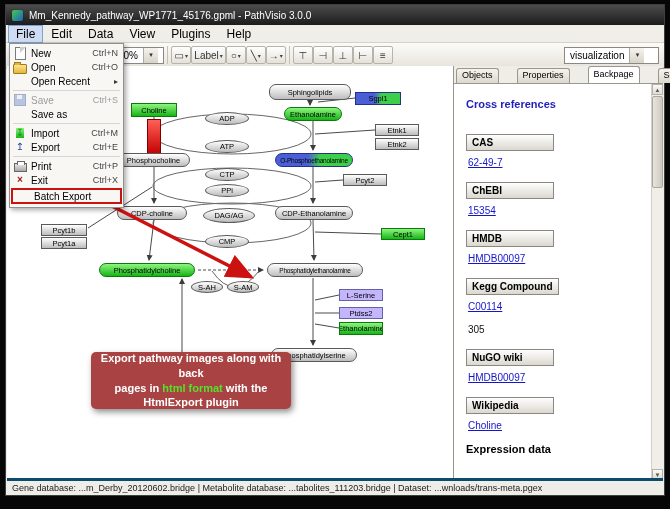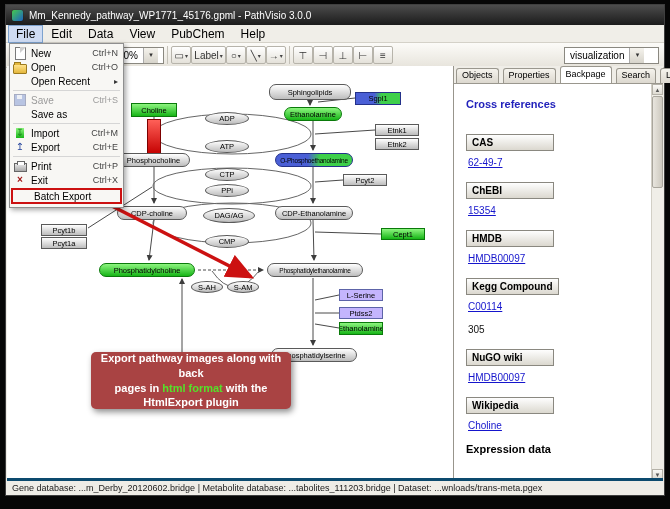--- a/index.html
+++ b/index.html
@@ -92,21 +92,21 @@
   .mi .micon{width:14px;height:12px;display:flex;align-items:center;justify-content:center;flex:0 0 auto;}
   .mi .mlabel{flex:1;white-space:nowrap;}
   .mi .mshort{color:#444;font-size:9px;}
   .mi .marrow{font-size:8px;color:#333;}
   .mi.disabled .mlabel,.mi.disabled .mshort{color:#9b9b9b;}
   .msep{height:1px;background:#d6d6d6;margin:2px 3px;}
   .mi.highlighted{border:2px solid var(--accent-red);height:16px;margin:1px 1px;padding:0 3px;}
 
   
   .sidepanel{width:209px;background:#efede7;display:flex;flex-direction:column;}
-  .tabs{display:flex;height:17px;align-items:flex-end;gap:4px;padding-left:2px;font-size:9px;}
+  .tabs{display:flex;height:17px;align-items:flex-end;gap:18px;padding-left:2px;font-size:9px;}
   .tab{border:1px solid #9a978e;border-bottom:none;background:linear-gradient(#f5f3ed,#dcd8cf);
        border-radius:3px 3px 0 0;padding:1px 5px 2px;height:11px;line-height:11px;}
   .tab.active{background:#fff;height:13px;line-height:13px;font-weight:normal;}
   .panel-body{flex:1;background:#fff;border-top:1px solid #9a978e;position:relative;
        padding:8px 20px 8px 12px;overflow:hidden;}
   .backpage-title{color:var(--title-blue);font-weight:bold;font-size:11px;margin:6px 0 22px;}
   .xref-header{display:inline-block;min-width:76px;border:1px solid #8a8880;
        background:linear-gradient(#fefefe,#dbd8cf);font-weight:bold;font-size:10px;padding:2px 5px;}
   .xref-value{display:block;margin:6px 0 12px 2px;font-size:10px;color:#111;}
   .link{color:var(--link-blue);text-decoration:underline;cursor:pointer;}
@@ -132,21 +132,21 @@
   <div class="titlebar">
     <span class="app-icon"></span>
     <span>Mm_Kennedy_pathway_WP1771_45176.gpml - PathVisio 3.0.0</span>
   </div>
 
   <div class="menubar">
     <span class="menu-item open">File</span>
     <span class="menu-item">Edit</span>
     <span class="menu-item">Data</span>
     <span class="menu-item">View</span>
-    <span class="menu-item">PubChem</span>
+    <span class="menu-item">Plugins</span>
     <span class="menu-item">Help</span>
   </div>
 
   <div class="toolbar">
     <span class="tbtn">
         <span class="icon-page"></span>
       </span>
     <span class="tbtn">
         <span class="icon-folder"></span>
       </span>

